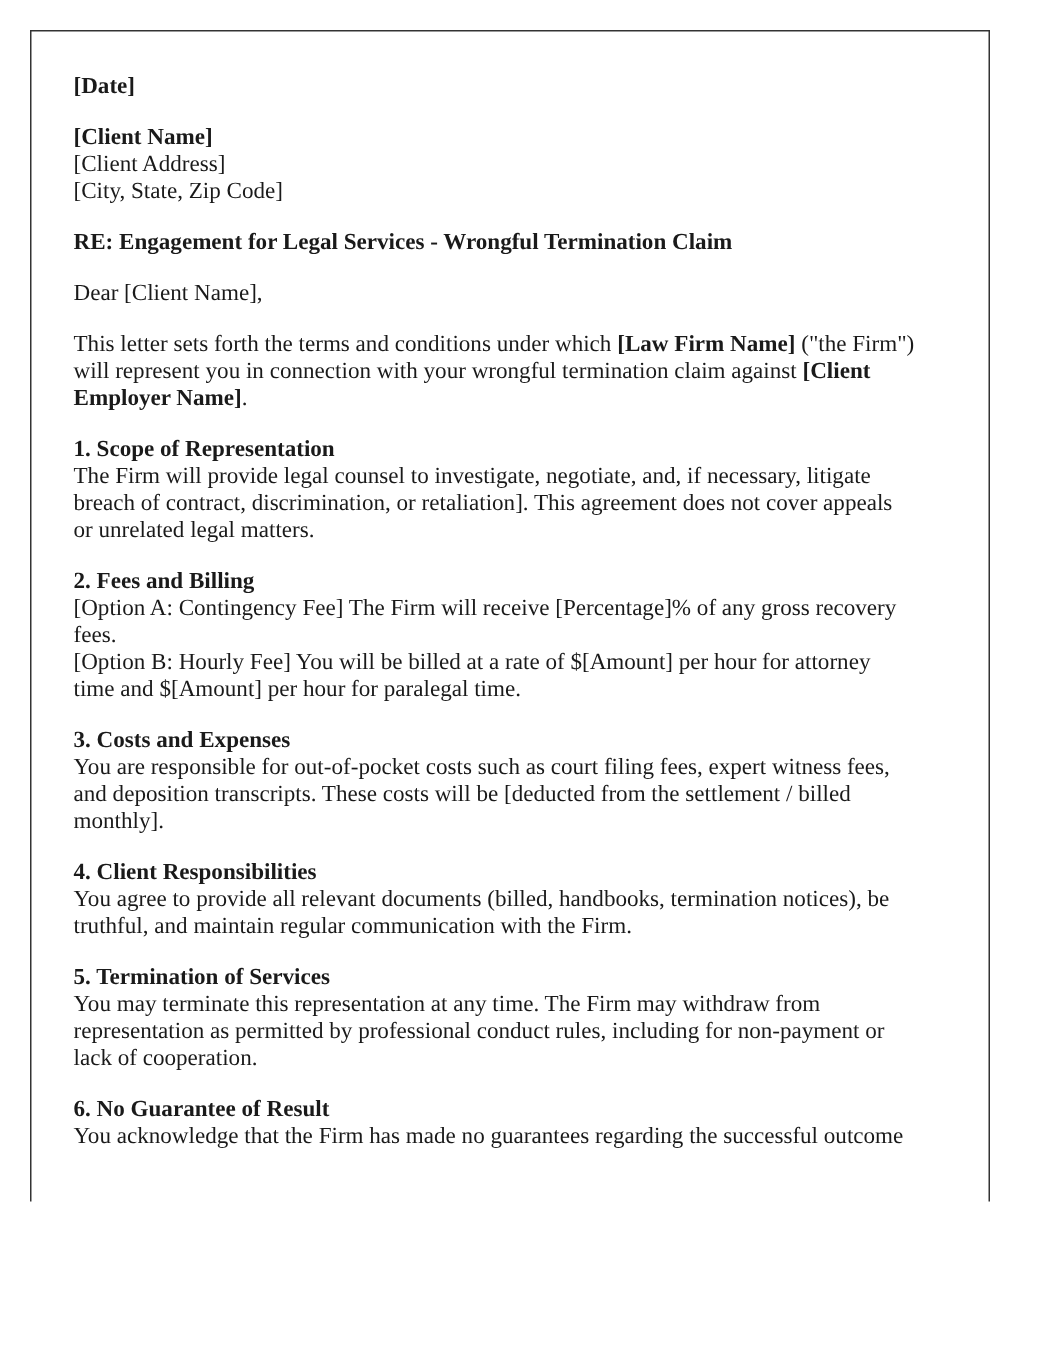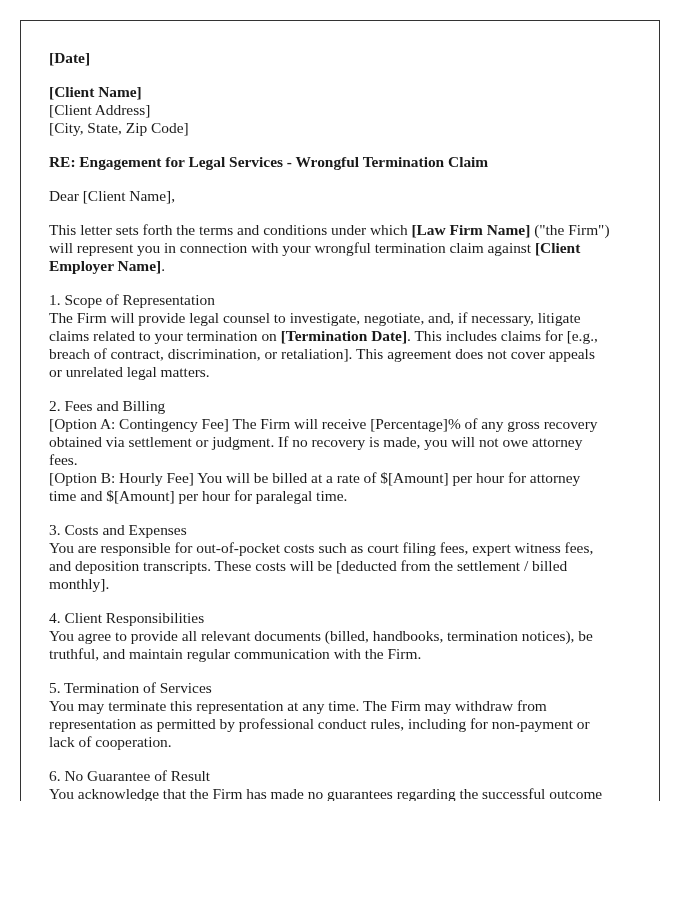--- a/index.html
+++ b/index.html
@@ -43,21 +43,21 @@
       margin: 0 0 16px 0;
     }
     .line {
       display: block;
       white-space: nowrap;
     }
     b, .bold {
       font-weight: bold;
     }
     .heading {
-      font-weight: normal;
+      font-weight: bold;
       display: block;
     }
   </style>
 </head>
 <body>
 
 <div class="viewport">
   <div class="page">
     <div class="content">
 
@@ -81,29 +81,27 @@
 
       <div class="block">
         <span class="line"><span>This letter sets forth the terms and conditions under which </span><b>[Law Firm Name]</b><span> ("the Firm")</span></span>
         <span class="line"><span>will represent you in connection with your wrongful termination claim against </span><b>[Client</b></span>
         <span class="line"><b>Employer Name]</b><span>.</span></span>
       </div>
 
       <div class="block">
         <span class="heading">1. Scope of Representation</span>
         <span class="line">The Firm will provide legal counsel to investigate, negotiate, and, if necessary, litigate</span>
-        <span class="line"><span>claims related to your termination on </span><b>[Termination Date]</b><span>. This includes claims for [e.g.,</span></span>
         <span class="line">breach of contract, discrimination, or retaliation]. This agreement does not cover appeals</span>
         <span class="line">or unrelated legal matters.</span>
       </div>
 
       <div class="block">
         <span class="heading">2. Fees and Billing</span>
         <span class="line">[Option A: Contingency Fee] The Firm will receive [Percentage]% of any gross recovery</span>
-        <span class="line">obtained via settlement or judgment. If no recovery is made, you will not owe attorney</span>
         <span class="line">fees.</span>
         <span class="line">[Option B: Hourly Fee] You will be billed at a rate of $[Amount] per hour for attorney</span>
         <span class="line">time and $[Amount] per hour for paralegal time.</span>
       </div>
 
       <div class="block">
         <span class="heading">3. Costs and Expenses</span>
         <span class="line">You are responsible for out-of-pocket costs such as court filing fees, expert witness fees,</span>
         <span class="line">and deposition transcripts. These costs will be [deducted from the settlement / billed</span>
         <span class="line">monthly].</span>

